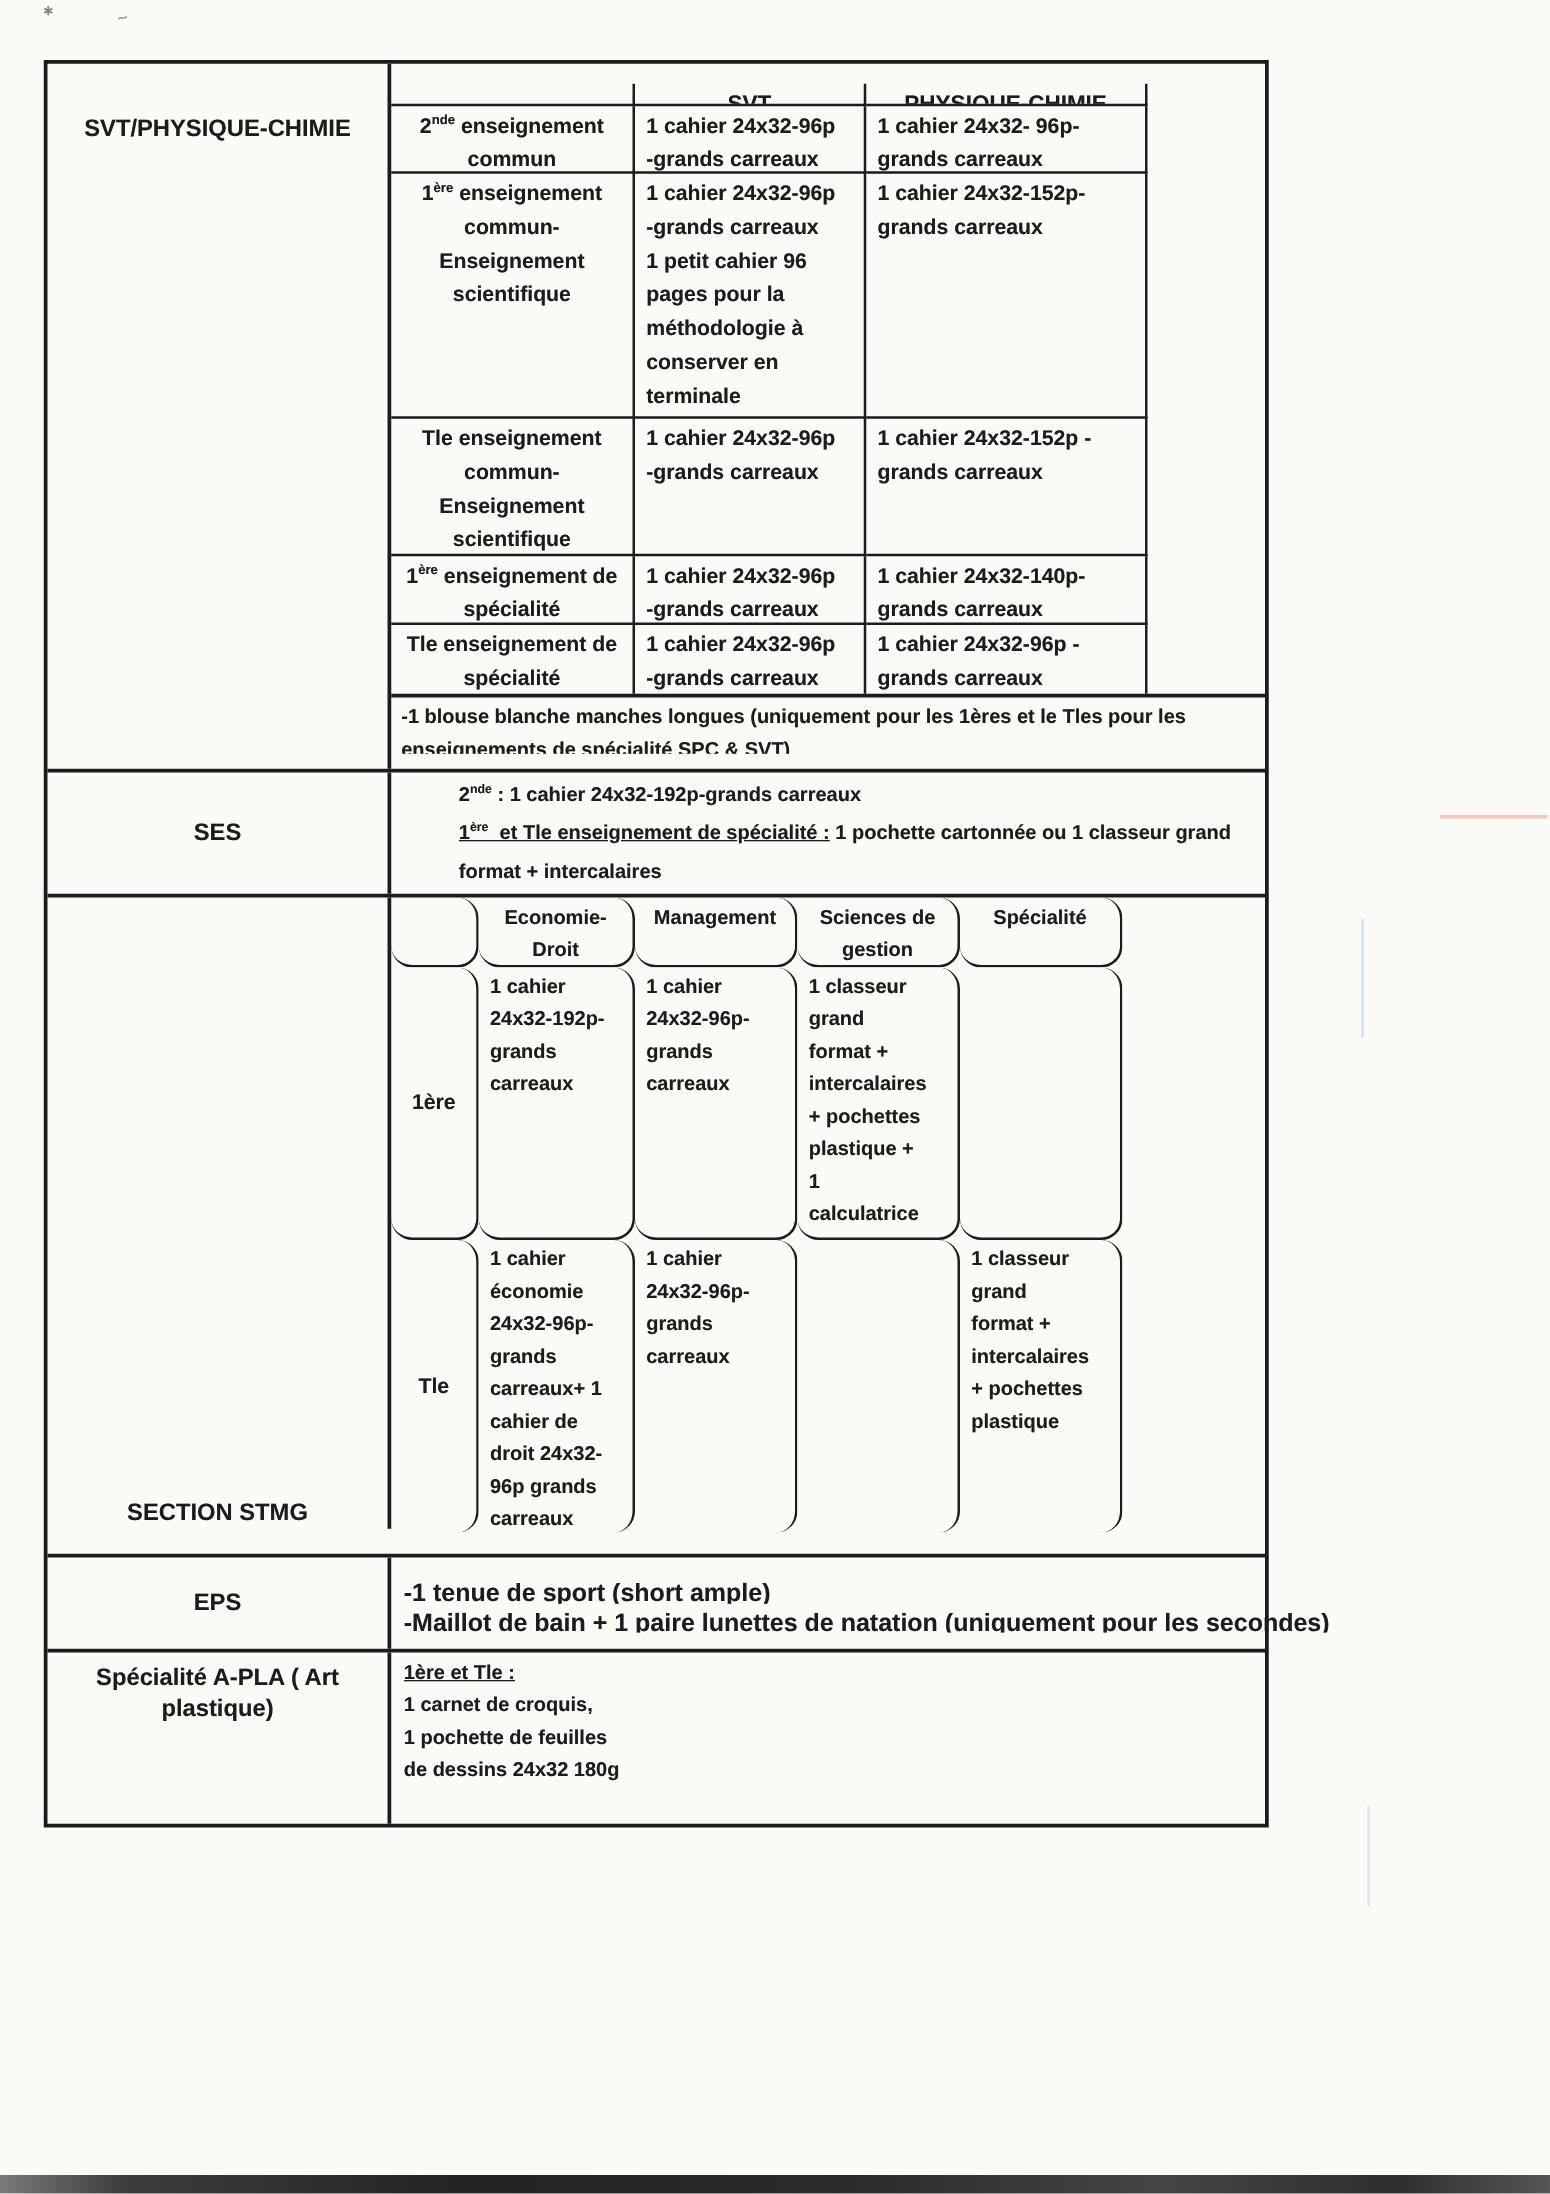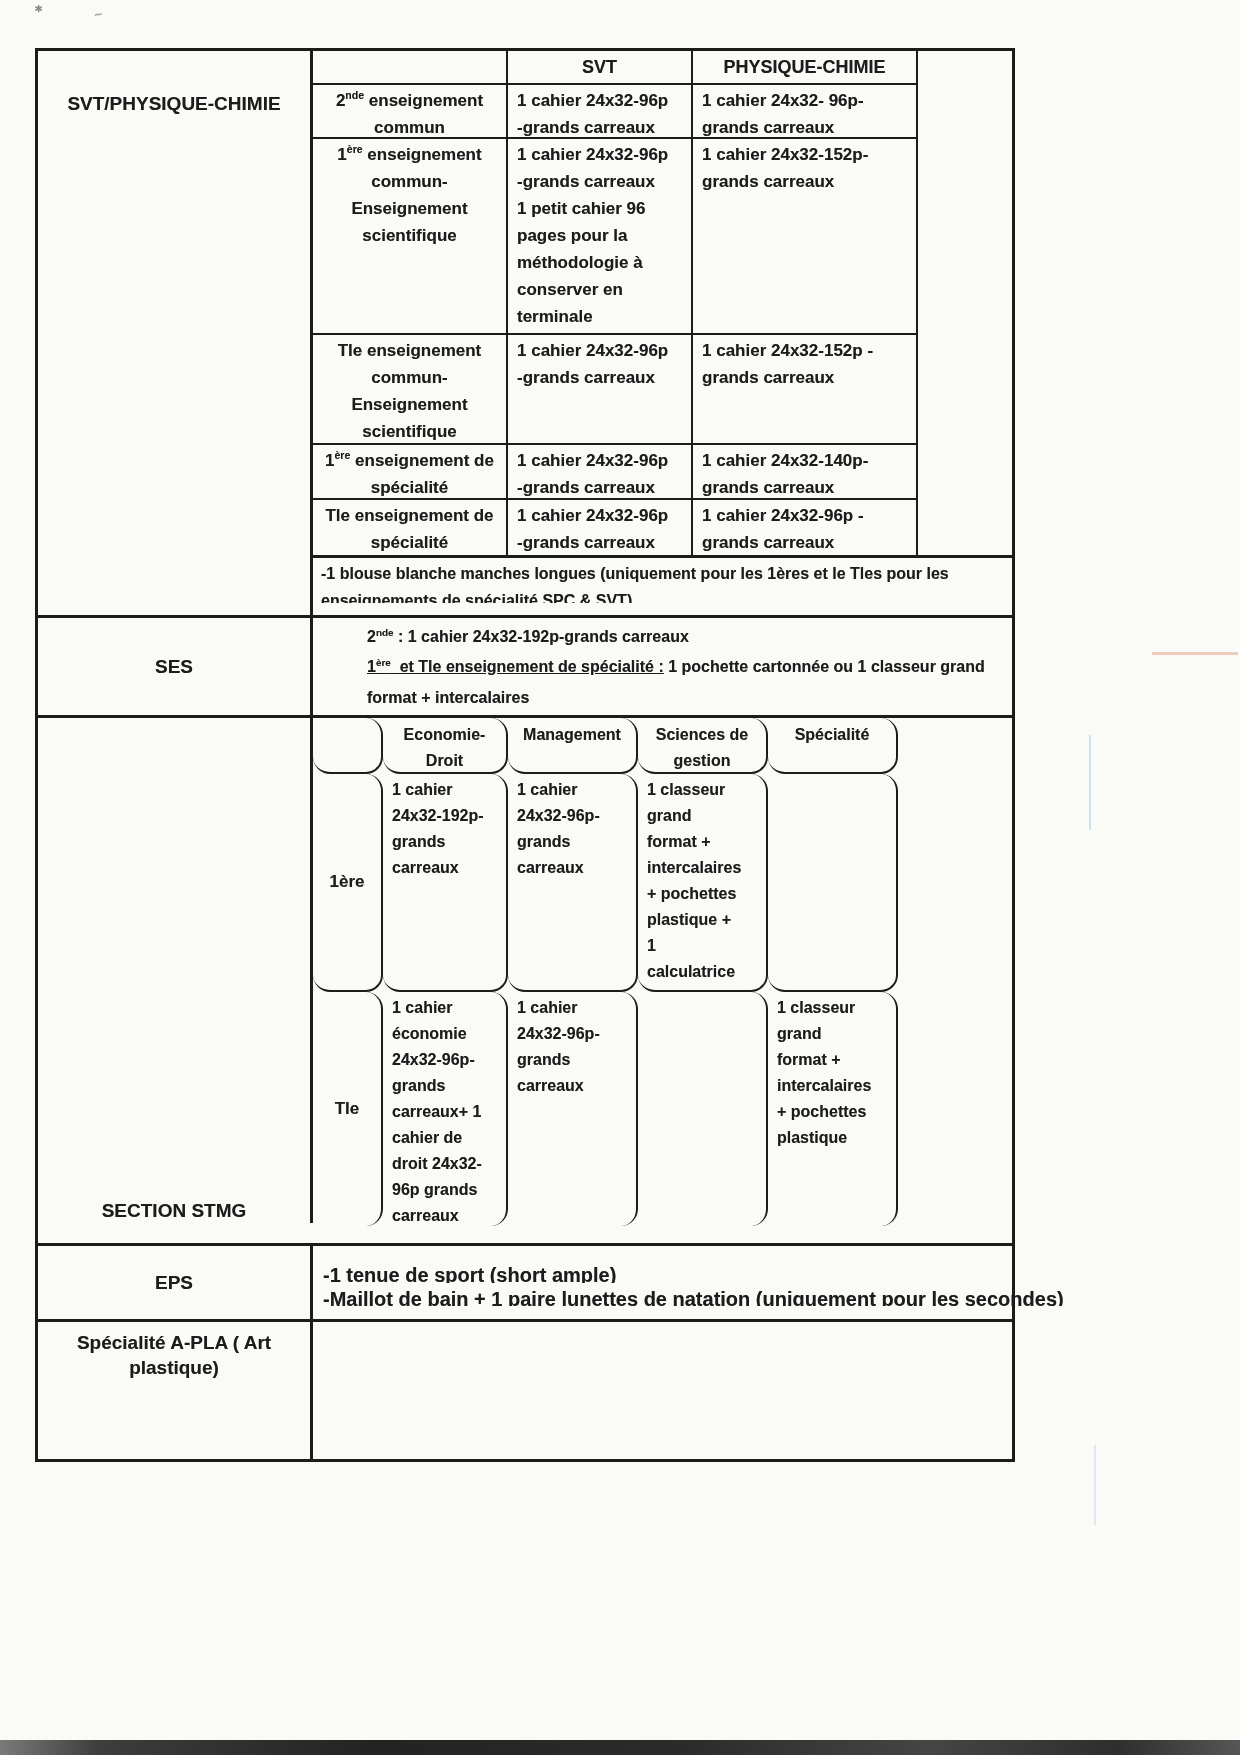--- a/index.html
+++ b/index.html
@@ -39,21 +39,21 @@
   }
   .s1-void{ flex:1; }
   .c{
     box-sizing:border-box;
     border-right:2px solid var(--ink);
     border-bottom:2px solid var(--ink);
     font-size:17px; line-height:27px;
     padding:2px 9px; overflow:hidden;
   }
   .c.nb{ border-bottom:none; }
-  .c.hd{ text-align:center; padding-top:3px; font-size:18px; }
+  .c.hd{ text-align:center; padding-top:3px; font-size:18px;margin-top:16px; }
   .c.lblc{ text-align:center; padding:2px 4px; }
   .s1-note{
     border-top:3px solid var(--ink);
     height:48px; box-sizing:border-box;
     padding:2px 8px; font-size:16px; line-height:27px;
     white-space:pre; overflow:hidden;
   }
 
   
   .s2{ height:100px; }
@@ -258,20 +258,26 @@
       </div>
       <div class="sec-content s4-text">
         <div class="eps-line">-1 tenue de sport (short ample)</div>
         <div class="eps-line">-Maillot de bain + 1 paire lunettes de natation (uniquement pour les secondes)</div>
       </div>
     </div>
 
     <div class="section s5">
       <div class="sec-label pre">Spécialité A-PLA ( Art
 plastique)</div>
+      <div class="sec-content s5-text">
+        <div class="apla-line u">1ère et Tle :</div>
+        <div class="apla-line">1 carnet de croquis,</div>
+        <div class="apla-line">1 pochette de feuilles</div>
+        <div class="apla-line">de dessins 24x32 180g</div>
+      </div>
     </div>
 
   </div>
 
   <div class="a-vline1"></div>
   <div class="a-vline2"></div>
   <div class="a-hline"></div>
   <div class="scan-band"></div>
 
 </div>

